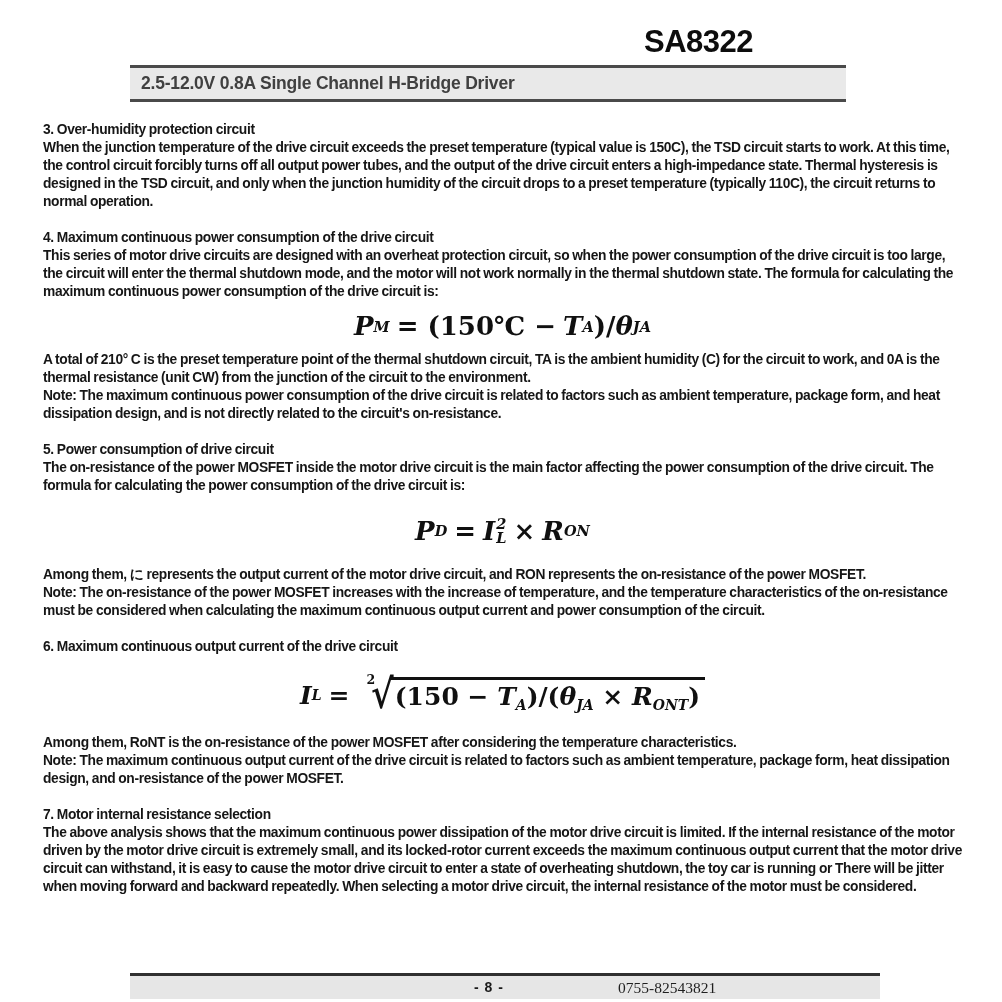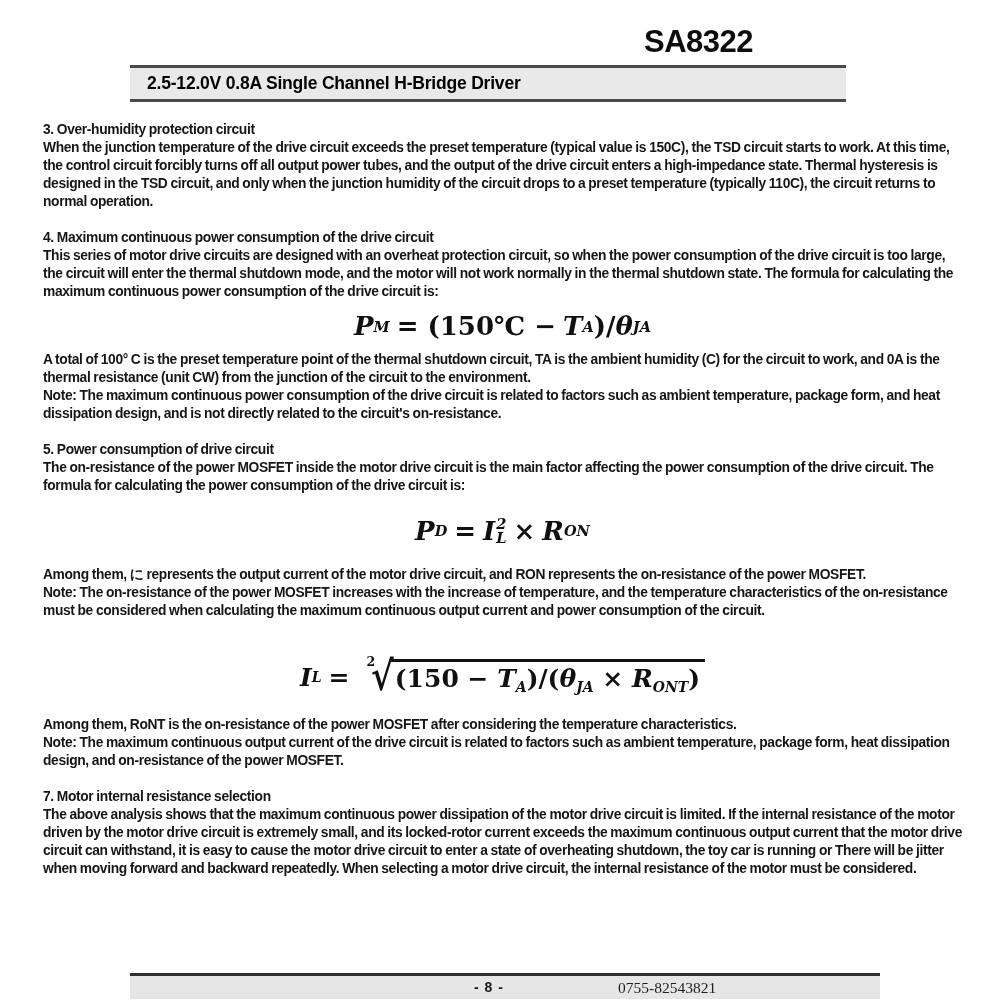--- a/index.html
+++ b/index.html
@@ -16,22 +16,22 @@
     font-size:31px;font-weight:bold;letter-spacing:-0.5px;color:#0d0d0d;
   }
 
   
   .banner{
     position:absolute;left:130px;top:65px;width:716px;height:31px;
     background:#e9e9e9;border-top:3px solid #4a4a4a;border-bottom:3px solid #4a4a4a;
     display:flex;align-items:center;
   }
   .banner-title{
-    font-size:17.5px;font-weight:bold;letter-spacing:-0.2px;color:#000000;
-    padding-left:17px;white-space:nowrap;
+    font-size:17.5px;font-weight:bold;letter-spacing:-0.2px;color:#404040;
+    padding-left:11px;white-space:nowrap;
   }
 
   
   .content{position:absolute;left:43px;top:121px;width:919px;}
   .content p{
     margin:0;font-size:13.8px;font-weight:bold;line-height:18px;
     letter-spacing:-0.35px;word-spacing:-0.5px;color:#161616;text-align:left;
   }
   .gap{height:18px;}
 
@@ -100,21 +100,21 @@
       <span class="fvar">P</span>
         <span class="fsub">M</span>
         <span class="fop mgap">= (150℃ −</span>
         <span class="fvar">T</span>
         <span class="fsub">A</span>
         <span class="fop">)/</span>
         <span class="fvar">θ</span>
         <span class="fsub">JA</span>
     </div>
 
-    <p>A total of 100° C is the preset temperature point of the thermal shutdown circuit, TA is the ambient humidity (C) for the circuit to work, and 0A is the thermal resistance (unit CW) from the junction of the circuit to the environment.</p>
+    <p>A total of 210° C is the preset temperature point of the thermal shutdown circuit, TA is the ambient humidity (C) for the circuit to work, and 0A is the thermal resistance (unit CW) from the junction of the circuit to the environment.</p>
     <p>Note: The maximum continuous power consumption of the drive circuit is related to factors such as ambient temperature, package form, and heat dissipation design, and is not directly related to the circuit's on-resistance.</p>
 
     <div class="gap"></div>
 
     <p>5. Power consumption of drive circuit</p>
     <p>The on-resistance of the power MOSFET inside the motor drive circuit is the main factor affecting the power consumption of the drive circuit. The formula for calculating the power consumption of the drive circuit is:</p>
 
     <div class="formula f-pd">
       <span class="fvar">P</span>
         <span class="fsub">D</span>
@@ -127,20 +127,21 @@
         <span class="fop mgap">×</span>
         <span class="fvar">R</span>
         <span class="fsub">ON</span>
     </div>
 
     <p>Among them, に represents the output current of the motor drive circuit, and RON represents the on-resistance of the power MOSFET.</p>
     <p>Note: The on-resistance of the power MOSFET increases with the increase of temperature, and the temperature characteristics of the on-resistance must be considered when calculating the maximum continuous output current and power consumption of the circuit.</p>
 
     <div class="gap"></div>
 
+    <p>6. Maximum continuous output current of the drive circuit</p>
 
     <div class="formula f-il">
       <span class="fvar">I</span>
         <span class="fsub">L</span>
         <span class="fop mgap">=</span>
         <span class="sqrt">
           <span class="sqrt-idx">2</span>
           <span class="sqrt-glyph">√</span>
           <span class="radicand"><span class="fop">(150 −</span> <span class="fvar">T</span><span class="fsub">A</span><span class="fop">)/(</span><span class="fvar">θ</span><span class="fsub">JA</span> <span class="fop">×</span> <span class="fvar">R</span><span class="fsub">ONT</span><span class="fop">)</span></span>
         </span>

